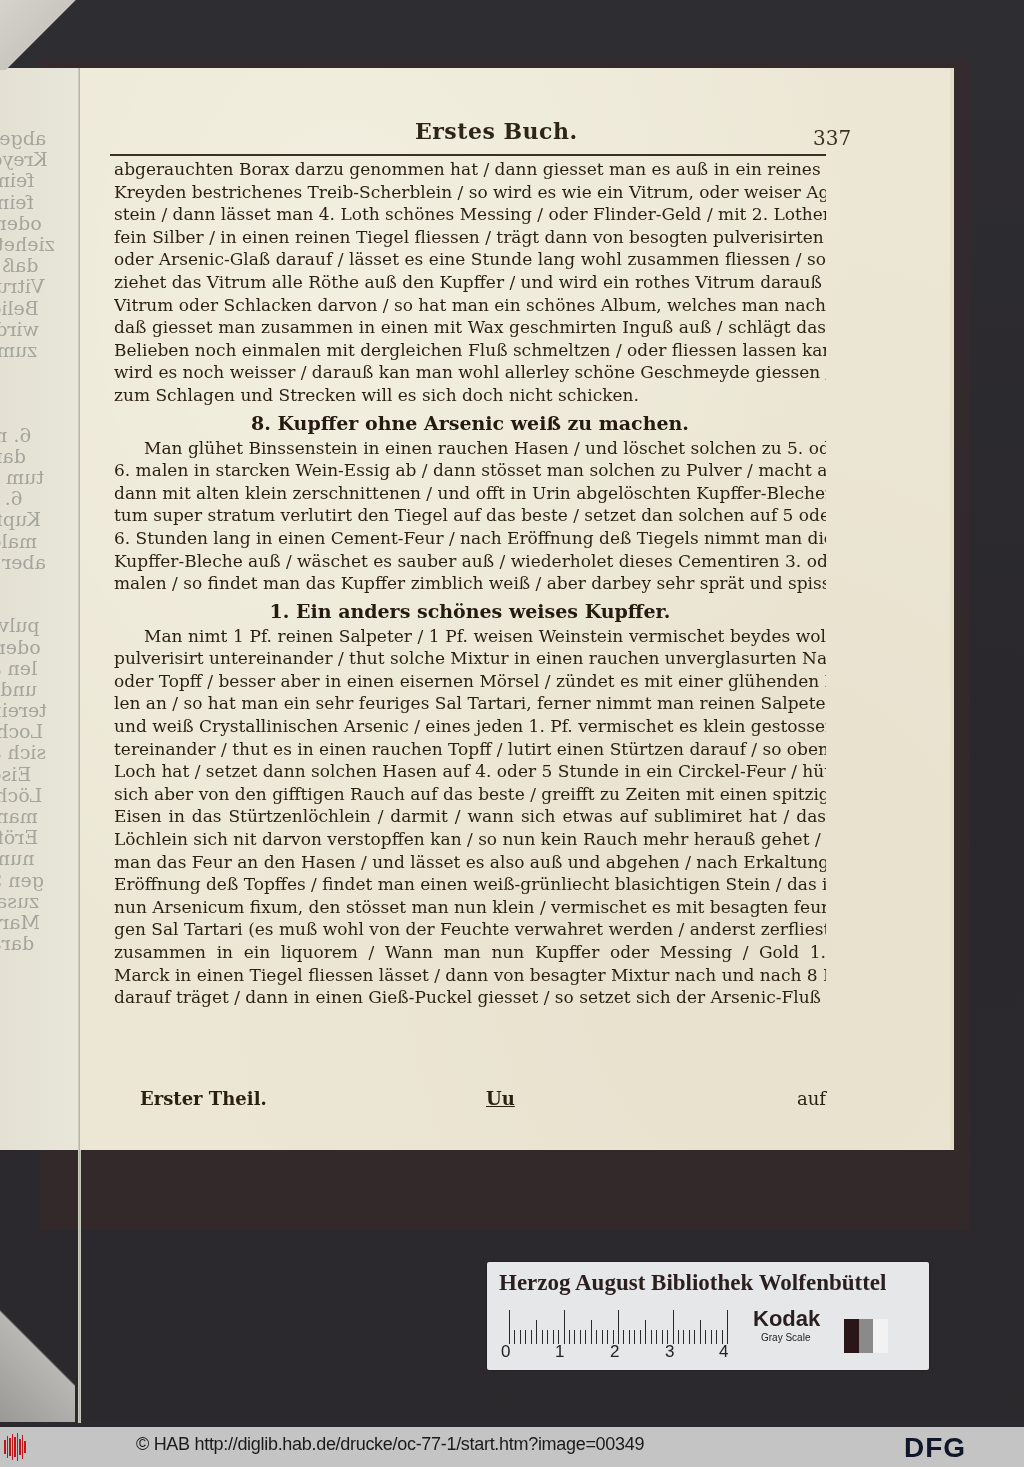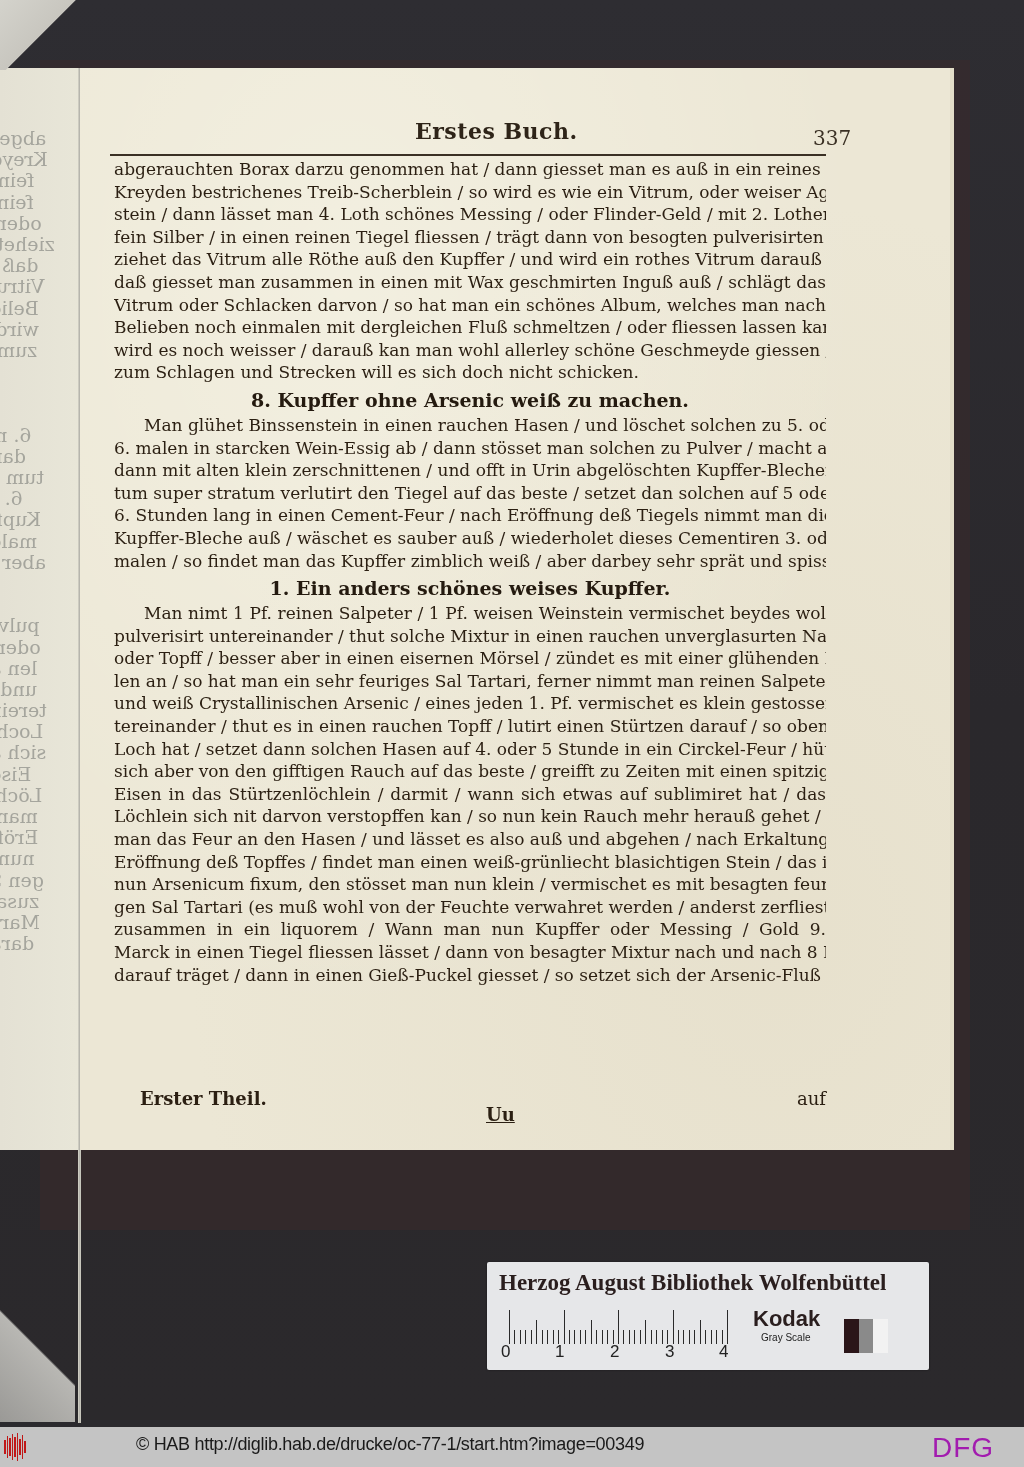--- a/index.html
+++ b/index.html
@@ -81,21 +81,21 @@
   .tline.indent { padding-left: 30px; }
   .heading {
     display: block; text-align: center; font-size: 19px; font-weight: bold;
     height: 24px; line-height: 24px; margin: 4px 0 2px 0; color: #241a0f;
   }
   .signature-row {
     position: absolute; left: 60px; top: 1020px; width: 686px; height: 26px;
     font-size: 18px; color: #2b1f12; font-weight: bold;
   }
   .sig-left { position: absolute; left: 0; top: 0; }
-  .sig-center { position: absolute; left: 346px; top: 16px; text-decoration: underline; }
+  .sig-center { position: absolute; left: 346px; top: 0; text-decoration: underline; }
   .sig-right { position: absolute; right: 0; top: 0; font-weight: normal; }
   
   .lib-card {
     position: absolute; left: 487px; top: 1262px; width: 442px; height: 108px;
     background: #e6e7e9; border-radius: 2px;
     box-shadow: 0 0 2px rgba(0,0,0,0.5);
   }
   .lib-name {
     position: absolute; left: 12px; top: 8px; font-family: "Liberation Serif", serif;
     font-weight: bold; font-size: 23px; color: #2a1e1e; white-space: nowrap; text-align: right;
@@ -130,22 +130,22 @@
     position: absolute; left: 4px; top: 6px; width: 22px; height: 28px;
     display: flex; align-items: center; gap: 1px;
   }
   .hab-bar { width: 1.5px; background: #c01818; }
   .footer-text {
     position: absolute; left: 136px; top: 7px; font-family: "Liberation Sans", sans-serif;
     font-size: 18px; color: #1a1a1a; white-space: nowrap; letter-spacing: -0.3px;
   }
   .footer-text a { color: #1a1a1a; text-decoration: none; }
   .dfg-logo {
-    position: absolute; left: 932px; top: 5px; font-family: "Liberation Sans", sans-serif;
-    font-weight: normal; font-size: 28px; color: #a21caf; letter-spacing: 1px;
+    position: absolute; left: 904px; top: 5px; font-family: "Liberation Sans", sans-serif;
+    font-weight: bold; font-size: 28px; color: #0f172a; letter-spacing: 1px;
   }
 </style>
 </head>
 <body>
 
 <div class="backdrop"></div>
 <div class="backdrop-brown"></div>
 
 <div class="prev-page">
   <div class="prev-lines" id="prev-lines">
@@ -200,23 +200,24 @@
     <span class="page-number">337</span>
   </div>
   <div class="head-rule"></div>
 
   <div class="text-block">
     <div id="part1">
         <span class="tline">abgerauchten Borax darzu genommen hat / dann giesset man es auß in ein reines mit</span>
         <span class="tline">Kreyden bestrichenes Treib-Scherblein / so wird es wie ein Vitrum, oder weiser Ag-</span>
         <span class="tline">stein / dann lässet man 4. Loth schönes Messing / oder Flinder-Geld / mit 2. Lothen</span>
         <span class="tline">fein Silber / in einen reinen Tiegel fliessen / trägt dann von besogten pulverisirten Vitro,</span>
+        <span class="tline">oder Arsenic-Glaß darauf / lässet es eine Stunde lang wohl zusammen fliessen / so</span>
         <span class="tline">ziehet das Vitrum alle Röthe auß den Kupffer / und wird ein rothes Vitrum darauß /</span>
+        <span class="tline">Vitrum oder Schlacken darvon / so hat man ein schönes Album, welches man nach</span>
         <span class="tline">daß giesset man zusammen in einen mit Wax geschmirten Inguß auß / schlägt das</span>
-        <span class="tline">Vitrum oder Schlacken darvon / so hat man ein schönes Album, welches man nach</span>
         <span class="tline">Belieben noch einmalen mit dergleichen Fluß schmeltzen / oder fliessen lassen kan / so</span>
         <span class="tline">wird es noch weisser / darauß kan man wohl allerley schöne Geschmeyde giessen / aber</span>
         <span class="tline last">zum Schlagen und Strecken will es sich doch nicht schicken.</span>
       </div>
     <span class="heading">8. Kupffer ohne Arsenic weiß zu machen.</span>
     <div id="part2">
         <span class="tline indent">Man glühet Binssenstein in einen rauchen Hasen / und löschet solchen zu 5. oder</span>
         <span class="tline">6. malen in starcken Wein-Essig ab / dann stösset man solchen zu Pulver / macht als-</span>
         <span class="tline">dann mit alten klein zerschnittenen / und offt in Urin abgelöschten Kupffer-Blechen stra-</span>
         <span class="tline">tum super stratum verlutirt den Tiegel auf das beste / setzet dan solchen auf 5 oder</span>
@@ -233,21 +234,21 @@
         <span class="tline">und weiß Crystallinischen Arsenic / eines jeden 1. Pf. vermischet es klein gestossen un-</span>
         <span class="tline">tereinander / thut es in einen rauchen Topff / lutirt einen Stürtzen darauf / so oben ein</span>
         <span class="tline">Loch hat / setzet dann solchen Hasen auf 4. oder 5 Stunde in ein Circkel-Feur / hüttet</span>
         <span class="tline">sich aber von den gifftigen Rauch auf das beste / greifft zu Zeiten mit einen spitzigen</span>
         <span class="tline">Eisen in das Stürtzenlöchlein / darmit / wann sich etwas auf sublimiret hat / das</span>
         <span class="tline">Löchlein sich nit darvon verstopffen kan / so nun kein Rauch mehr herauß gehet / rucket</span>
         <span class="tline">man das Feur an den Hasen / und lässet es also auß und abgehen / nach Erkaltung und</span>
         <span class="tline">Eröffnung deß Topffes / findet man einen weiß-grünliecht blasichtigen Stein / das ist</span>
         <span class="tline">nun Arsenicum fixum, den stösset man nun klein / vermischet es mit besagten feuri-</span>
         <span class="tline">gen Sal Tartari (es muß wohl von der Feuchte verwahret werden / anderst zerfliest es</span>
-        <span class="tline">zusammen in ein liquorem /      Wann man nun Kupffer oder Messing / Gold 9.</span>
+        <span class="tline">zusammen in ein liquorem /      Wann man nun Kupffer oder Messing / Gold 1.</span>
         <span class="tline">Marck in einen Tiegel fliessen lässet / dann von besagter Mixtur nach und nach 8 Loth</span>
         <span class="tline">darauf träget / dann in einen Gieß-Puckel giesset / so setzet sich der Arsenic-Fluß oben</span>
       </div>
   </div>
 
   <div class="signature-row">
     <span class="sig-left">Erster Theil.</span>
     <span class="sig-center">Uu</span>
     <span class="sig-right">auf</span>
   </div>

